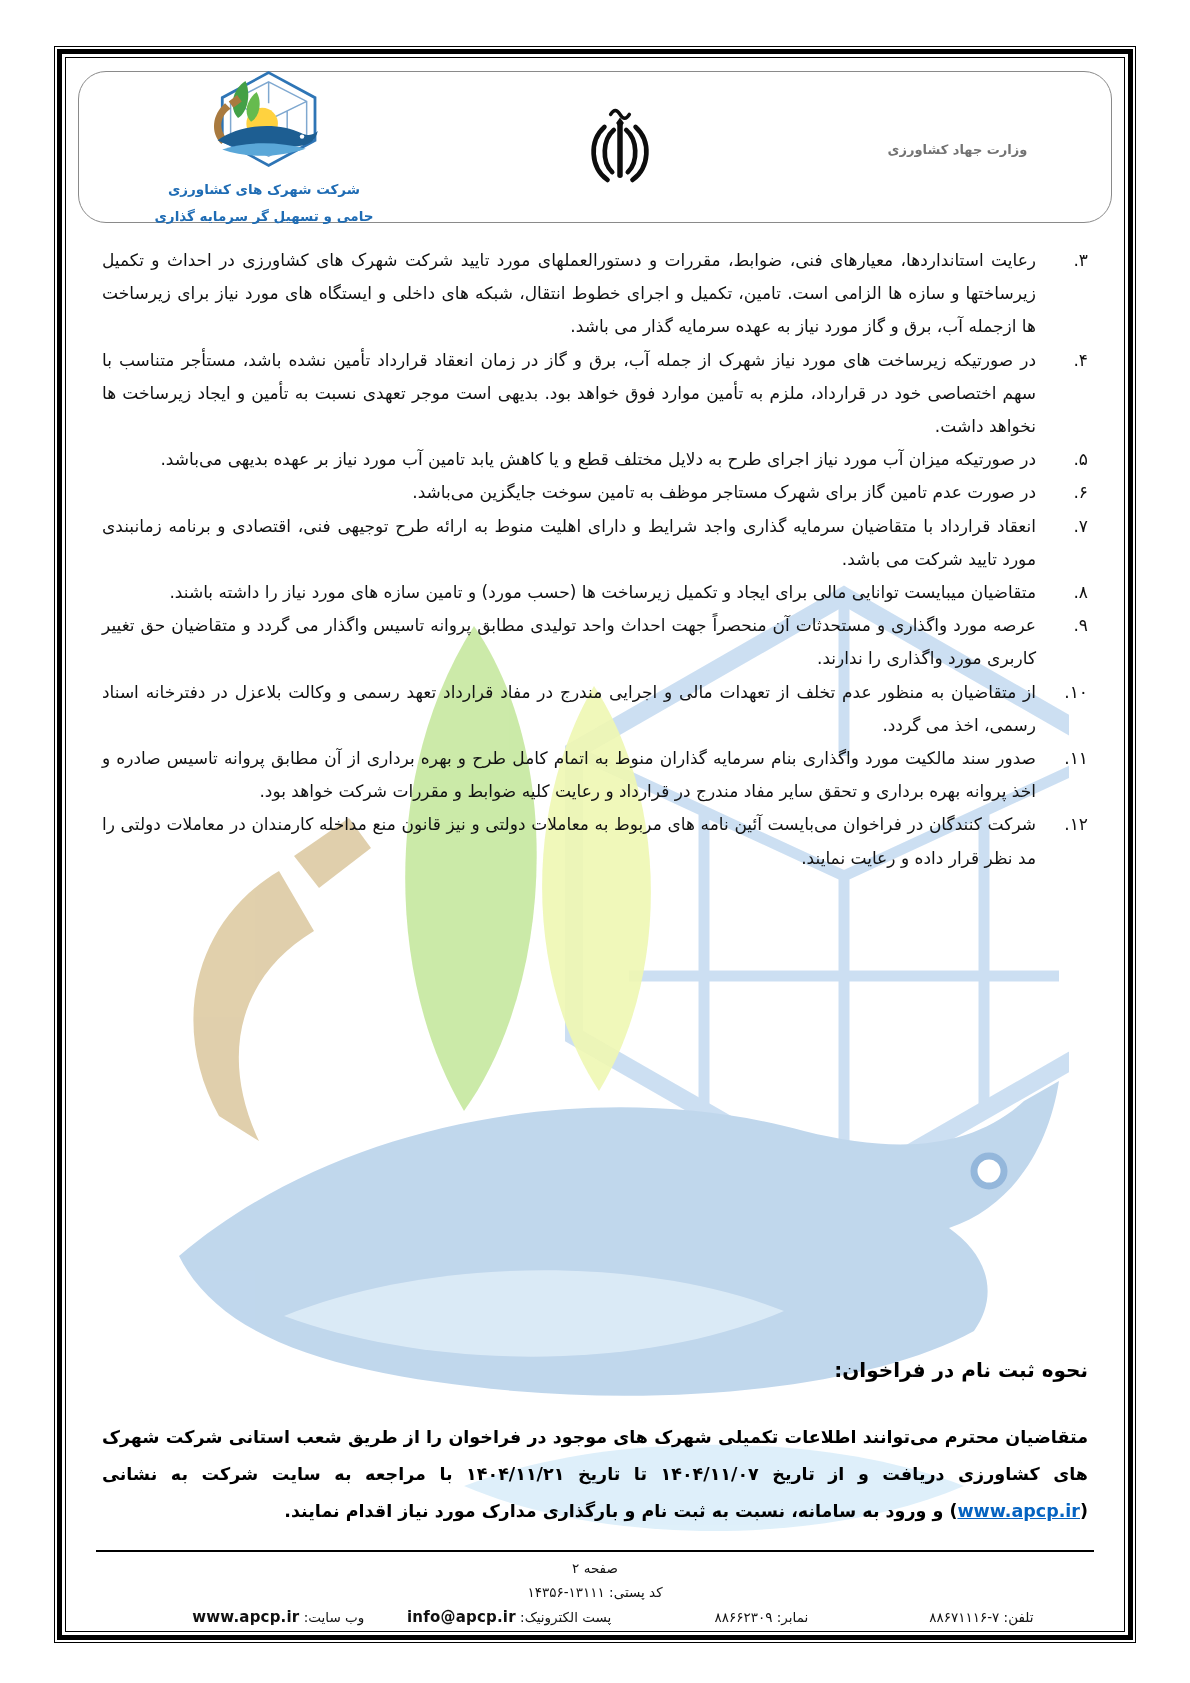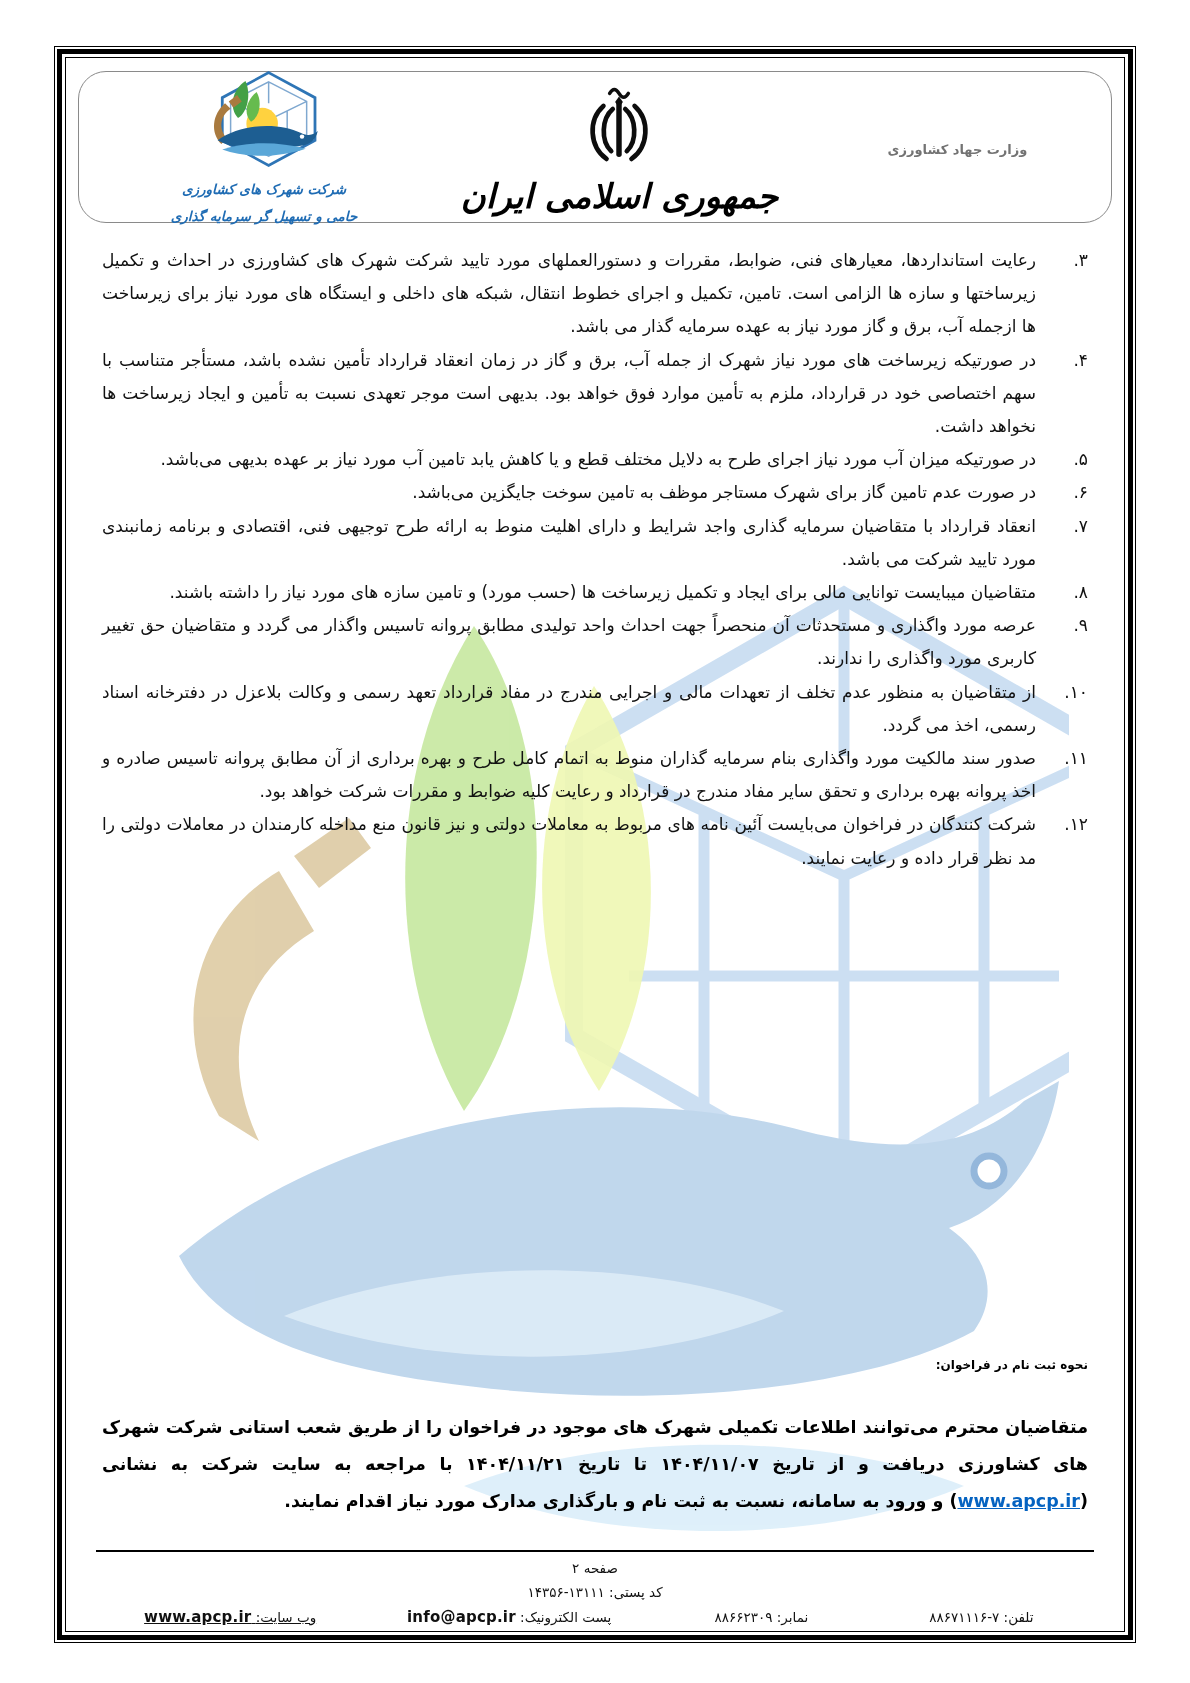--- a/index.html
+++ b/index.html
@@ -29,36 +29,36 @@
   .watermark{position:absolute;left:18px;top:498px;width:985px;height:1015px;z-index:0;pointer-events:none;}
 
   
   .terms{position:absolute;top:186px;right:36px;left:36px;direction:rtl;z-index:2;}
   .term-item{display:flex;font-size:17px;line-height:33.2px;text-align:justify;color:#111;}
   .term-num{flex:0 0 52px;text-align:right;padding-left:16px;box-sizing:border-box;}
   .term-text{flex:1;}
 
   
   .reg{position:absolute;top:1300px;right:36px;left:36px;direction:rtl;z-index:2;}
-  .reg-heading{font-size:12px;font-weight:bold;color:#000;text-align:right;}
+  .reg-heading{font-size:20px;font-weight:bold;color:#000;text-align:right;}
   .reg-para{margin-top:37px;font-size:17.5px;font-weight:bold;line-height:37px;text-align:justify;color:#000;}
   .reg-para a{color:#0563c1;text-decoration:underline;font-weight:bold;}
 
   
   .footer{position:absolute;left:30px;right:30px;top:1492px;z-index:2;direction:rtl;}
   .footer-rule{border-top:2px solid #000;height:0;}
   .page-label{text-align:center;font-size:13.5px;margin-top:8px;color:#111;}
   .f-row{display:flex;direction:rtl;font-size:13.5px;color:#111;margin-top:8px;align-items:baseline;}
   .f-row .cell{white-space:nowrap;}
   .row1 .addr{flex:1.55;text-align:center;}
   .row1 .postal{flex:1;text-align:center;}
   .row2 .phone{flex:1.05;text-align:center;}
   .row2 .fax{flex:1.0;text-align:center;}
   .row2 .email{flex:1.35;text-align:center;}
-  .row2 .web{flex:1.25;text-align:center;text-decoration:underline;}
+  .row2 .web{flex:1.25;}
   .latin{direction:ltr;unicode-bidi:isolate;font-weight:bold;font-size:15px;letter-spacing:.2px;}
   .num-ltr{direction:ltr;unicode-bidi:isolate;}
 </style>
 </head>
 <body>
 
 <div class="frame1">
  <div class="frame2">
   <div class="frame3">
 
@@ -82,21 +82,21 @@
           <path d="M95,700 C260,560 520,520 720,575 C820,600 890,590 940,545 L975,525 C965,590 930,650 865,672 C905,700 915,740 890,775 C790,830 600,850 430,835 C270,820 140,790 95,700 Z" fill="#bdd5ec"></path>
           <circle cx="905" cy="615" r="15" fill="#ffffff" stroke="#8fb4da" stroke-width="7"></circle>
           <path d="M200,760 C350,700 560,700 700,755 C560,815 350,815 200,760 Z" fill="#d9e9f6"></path>
           <path d="M380,930 C520,875 740,875 880,930 C740,990 520,990 380,930 Z" fill="#ddeffa"></path>
         </g>
       </svg>
     </div>
 
     <div class="header-box">
 
-      <div class="logo-block" style="width:250px;font-style:italic;">
+      <div class="logo-block" style="width:250px;">
         <span>
           <svg width="150" height="102" viewBox="0 0 160 110" xmlns="http://www.w3.org/2000/svg">
             <path d="M85,5 L135,32 L135,78 L85,105 L35,78 L35,32 Z" fill="#ffffff" stroke="#2e75b6" stroke-width="3"></path>
             <path d="M85,15 L126,36 L126,74 L85,95 L44,74 L44,36 Z M85,15 L85,38 M44,36 L85,56 L126,36 M65,47 L65,92 M105,47 L105,92" fill="none" stroke="#7fa8d0" stroke-width="1.6"></path>
             <circle cx="78" cy="60" r="17" fill="#ffd23f"></circle>
             <path d="M60,14 C45,24 42,43 52,54 C63,47 66,27 60,14 Z" fill="#43a047"></path>
             <path d="M72,26 C60,36 58,50 66,58 C76,52 78,36 72,26 Z" fill="#66bb4e"></path>
             <path d="M38,38 C24,50 22,70 34,82 L40,76 C31,66 32,52 44,44 Z" fill="#a97a3f"></path>
             <path d="M42,36 l9,-7 5,7 -9,7 Z" fill="#a97a3f"></path>
             <path d="M30,78 C55,60 95,58 120,70 C128,74 134,72 138,68 C136,78 128,84 118,84 C90,89 55,92 30,78 Z" fill="#1d5e92"></path>
@@ -115,21 +115,20 @@
               <path d="M38,12 q6,-10 12,0 q6,10 12,0" stroke-width="4.5"></path>
               <path d="M50,24 L50,90" stroke-width="7"></path>
               <path d="M42,32 C28,44 26,72 40,86" stroke-width="6"></path>
               <path d="M58,32 C72,44 74,72 60,86" stroke-width="6"></path>
               <path d="M30,28 C10,46 12,80 34,96" stroke-width="6"></path>
               <path d="M70,28 C90,46 88,80 66,96" stroke-width="6"></path>
             </g>
             <path d="M50,16 l5,7 -5,7 -5,-7 Z" fill="#0d0d0d"></path>
           </svg>
         </span>
-        <div class="emblem-title">جمهوری اسلامی ایران</div>
       </div>
 
       <div class="logo-block" style="width:215px;">
         <div class="ministry-caption">وزارت جهاد کشاورزی</div>
       </div>
     </div>
 
     <div class="terms">
           <div class="term-item">
         <span class="term-num">۳.</span>

